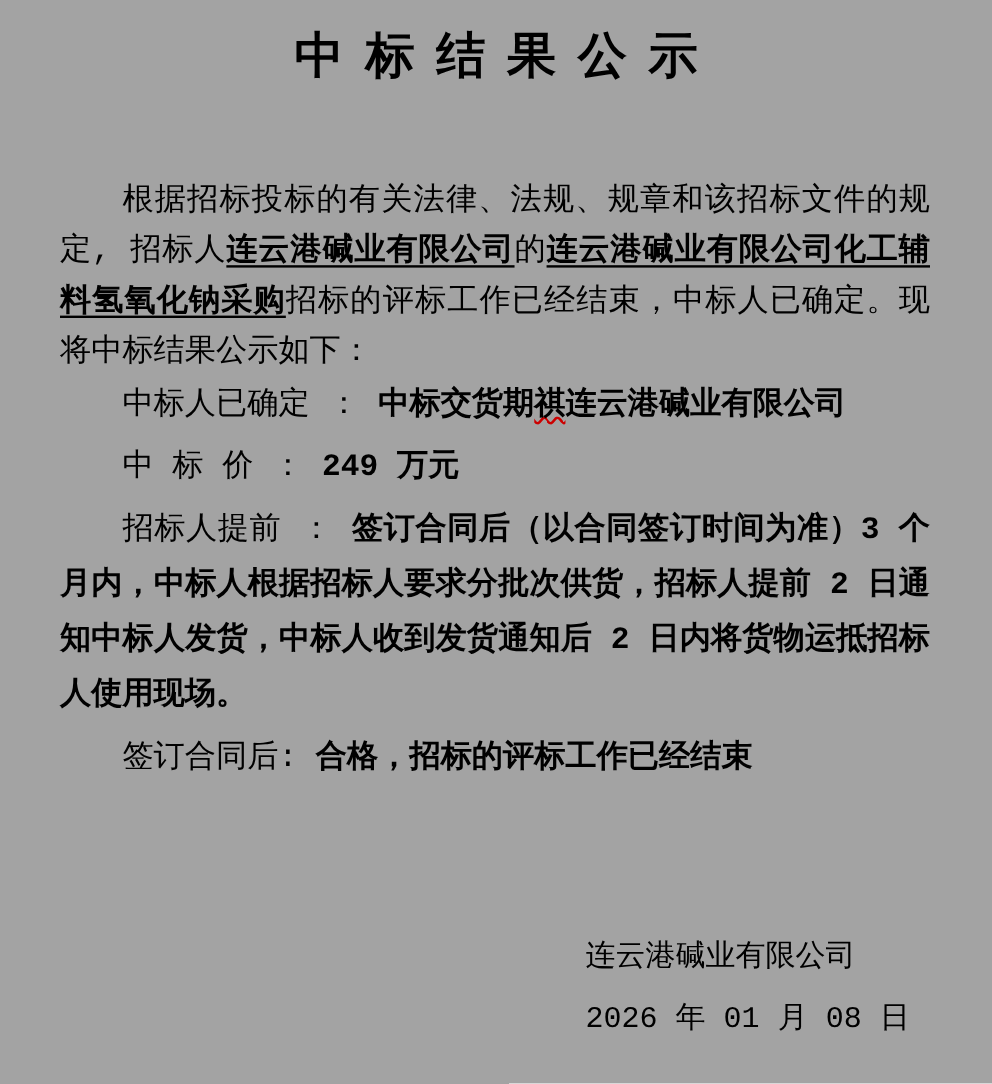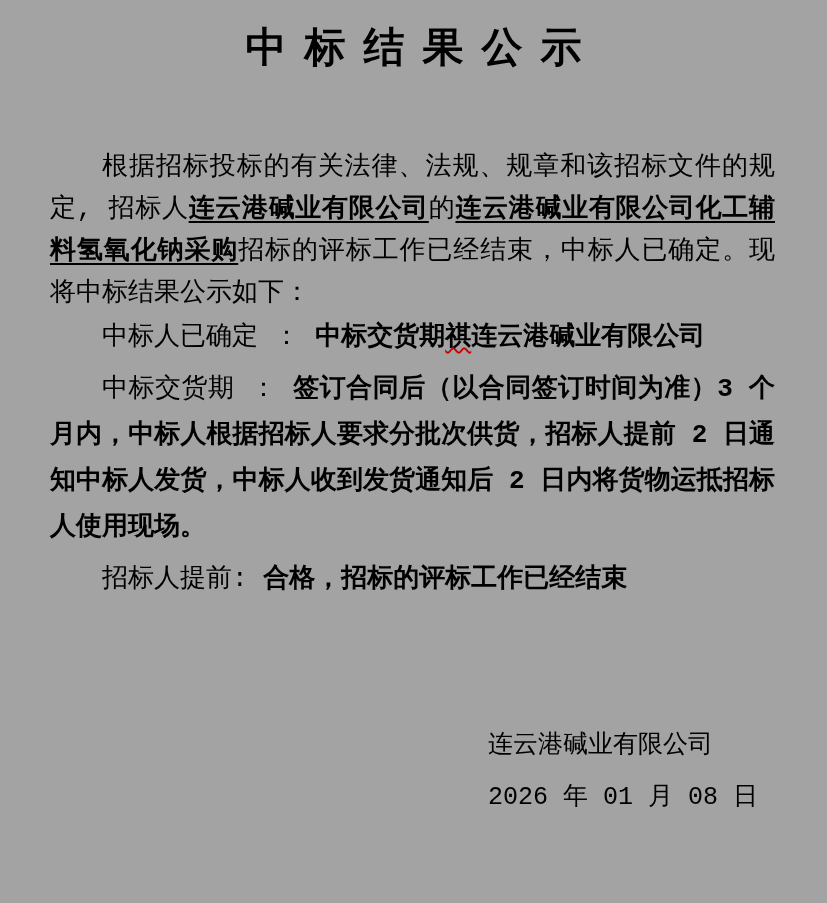--- a/index.html
+++ b/index.html
@@ -77,23 +77,24 @@
 <body>
 
 <div class="page">
   <h1 class="doc-title">中标结果公示</h1>
 
   <div class="content">
     <p class="para intro"><span>根据招标投标的有关法律、法规、规章和该招标文件的规定, 招标人</span><span class="b u">连云港碱业有限公司</span><span>的</span><span class="b u">连云港碱业有限公司化工辅料氢氧化钠采购</span><span>招标的评标工作已经结束，中标人已确定。现将中标结果公示如下：</span></p>
 
     <p class="para item"><span>中标人已确定 ： </span><span class="b">中标交货期</span><span class="b sq">祺</span><span class="b">连云港碱业有限公司</span></p>
 
+    <p class="para item item-gap"><span>中 标 价 ： </span><span class="b">249 万元</span></p>
 
-    <p class="para item item-gap"><span>中标交货期 ： </span><span class="b">签订合同后（以合同签订时间为准）3 个月内，中标人根据招标人要求分批次供货，招标人提前 2 日通知中标人发货，中标人收到发货通知后 2 日内将货物运抵招标人使用现场。</span></p>
+    <p class="para item item-gap"><span>招标人提前 ： </span><span class="b">签订合同后（以合同签订时间为准）3 个月内，中标人根据招标人要求分批次供货，招标人提前 2 日通知中标人发货，中标人收到发货通知后 2 日内将货物运抵招标人使用现场。</span></p>
 
-    <p class="para item item-gap"><span>招标人提前: </span><span class="b">合格，招标的评标工作已经结束</span></p>
+    <p class="para item item-gap"><span>签订合同后: </span><span class="b">合格，招标的评标工作已经结束</span></p>
 
     <div class="signature">
       <div>连云港碱业有限公司</div>
       <div>2026 年 01 月 08 日</div>
     </div>
   </div>
 </div>
 
 </body></html>

